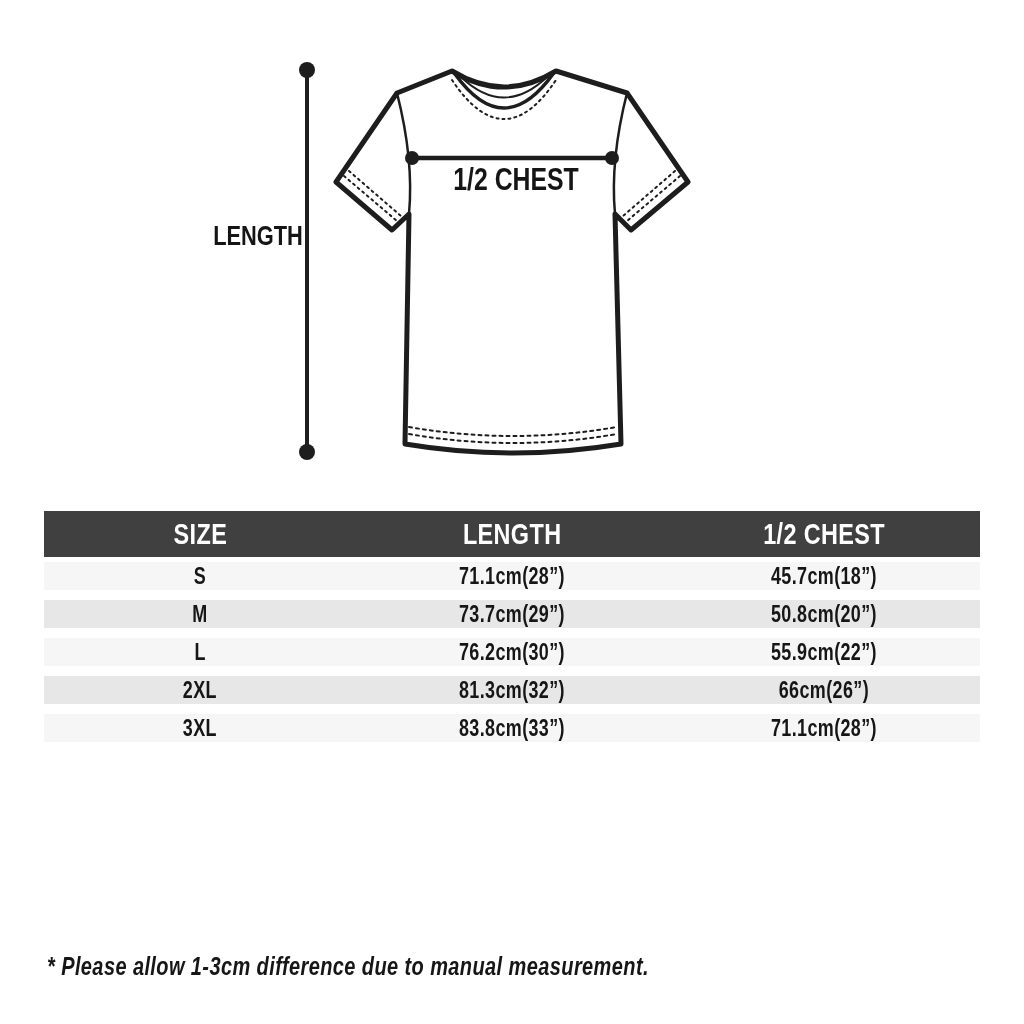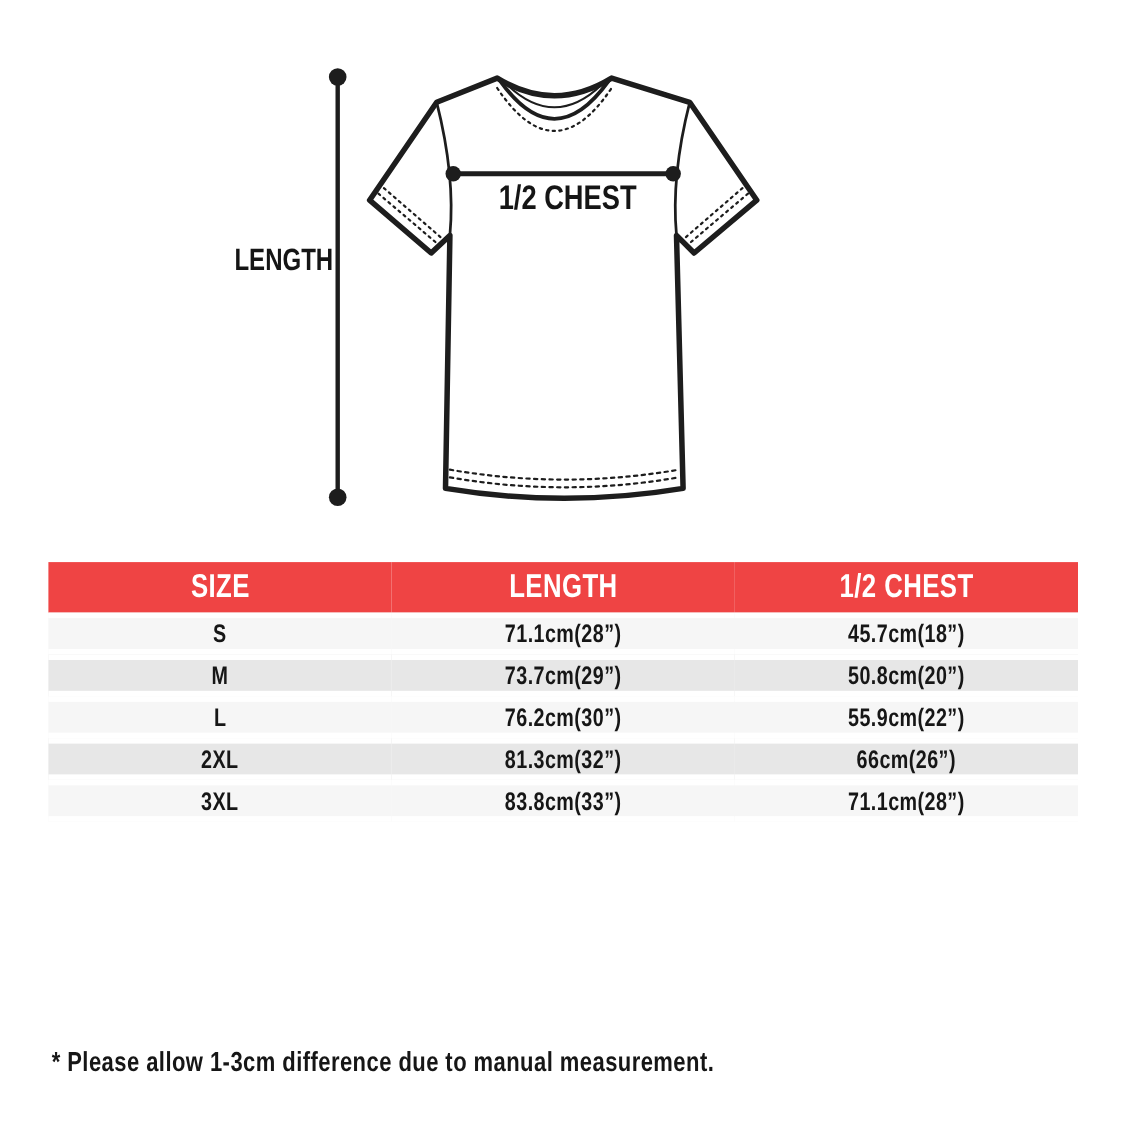--- a/index.html
+++ b/index.html
@@ -8,40 +8,40 @@
   .stage { position:relative; width:1024px; height:1024px; background:#ffffff; }
 
   
   .diagram-svg { position:absolute; left:0; top:0; }
   .diagram-svg text { font-family:"Liberation Sans", sans-serif; font-weight:bold; }
 
   
   .size-table { position:absolute; left:44px; top:511px; width:936px;
                 border-collapse:separate; border-spacing:0; table-layout:fixed; }
   .size-table th {
-    background:#ef4444; color:#ffffff; height:46px; text-align:center;
+    background:#404040; color:#ffffff; height:46px; text-align:center;
     font-size:30px; font-weight:bold; vertical-align:middle;
   }
   .size-table td {
     height:38px; text-align:center; vertical-align:middle;
     border-top:5px solid #ffffff; border-bottom:5px solid #ffffff;
     font-size:23px; font-weight:bold; color:#161616;
   }
   .size-table tbody tr:nth-child(odd)  td { background:#f6f6f6; }
   .size-table tbody tr:nth-child(even) td { background:#e7e7e7; }
 
   
   .cn  { display:inline-block; transform:scaleX(0.78); transform-origin:center;
          white-space:nowrap; letter-spacing:0.5px; }
   .cnl { display:inline-block; transform:scaleX(0.80); transform-origin:left;
          white-space:nowrap; letter-spacing:0.5px; }
 
   
   .footer-note { position:absolute; left:47px; top:952px; font-size:25px;
-                 font-weight:bold; color:#161616; }
+                 font-weight:bold; color:#161616;font-style:italic; }
 </style>
 </head>
 <body>
 
 <div class="stage">
 
   <svg class="diagram-svg" width="1024" height="500" viewBox="0 0 1024 500" xmlns="http://www.w3.org/2000/svg">
     <g stroke="#1d1d1d" fill="none" stroke-linecap="round" stroke-linejoin="round">
 
       <line x1="307" y1="70" x2="307" y2="452" stroke-width="4"></line>

